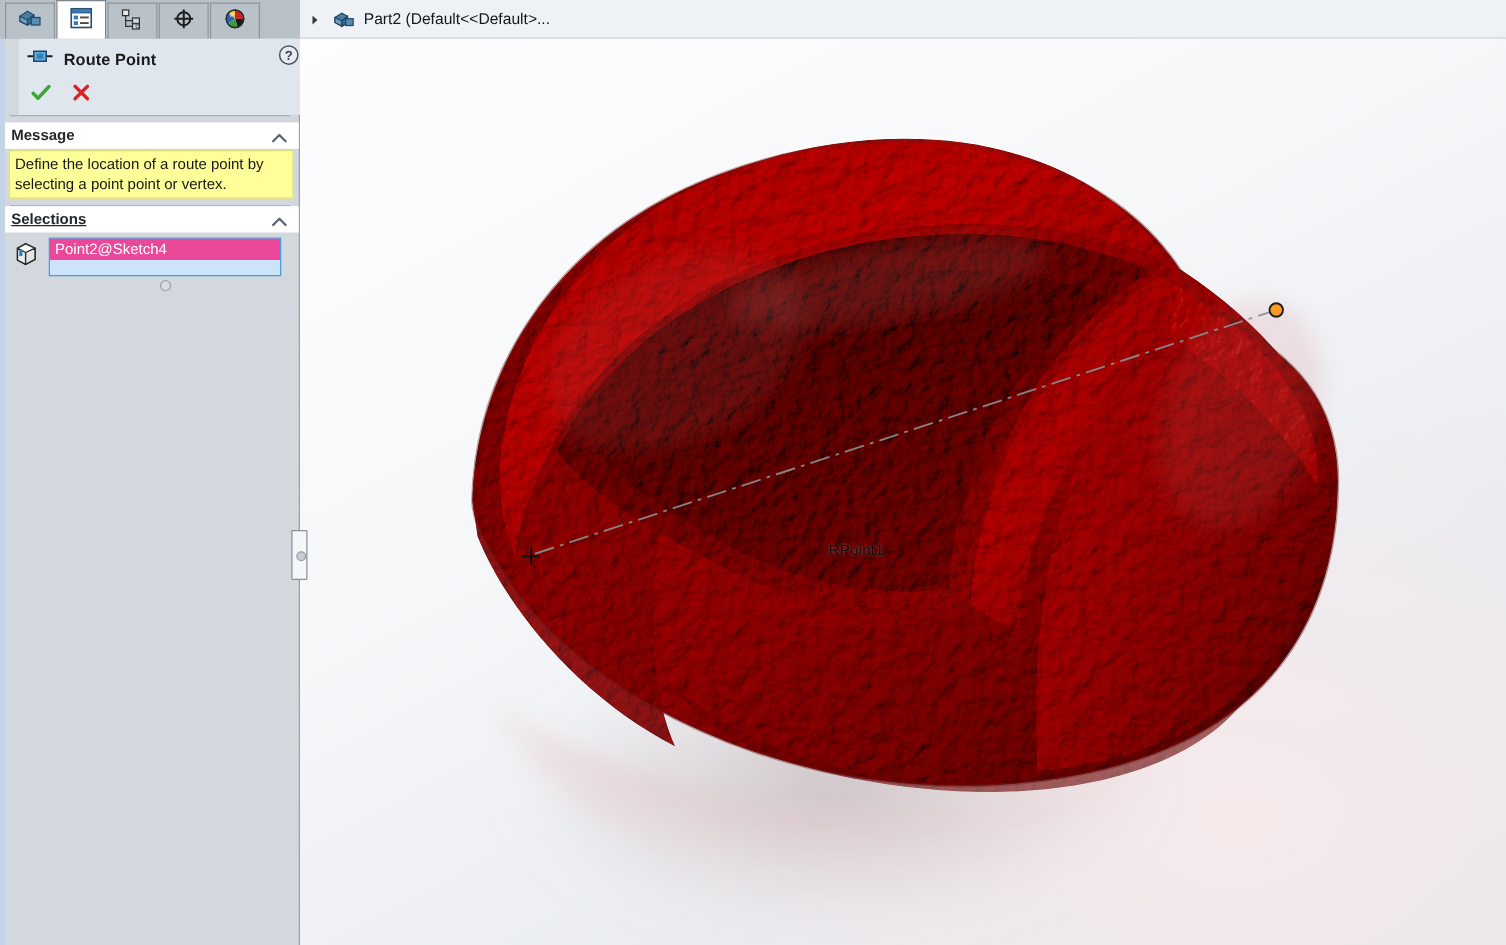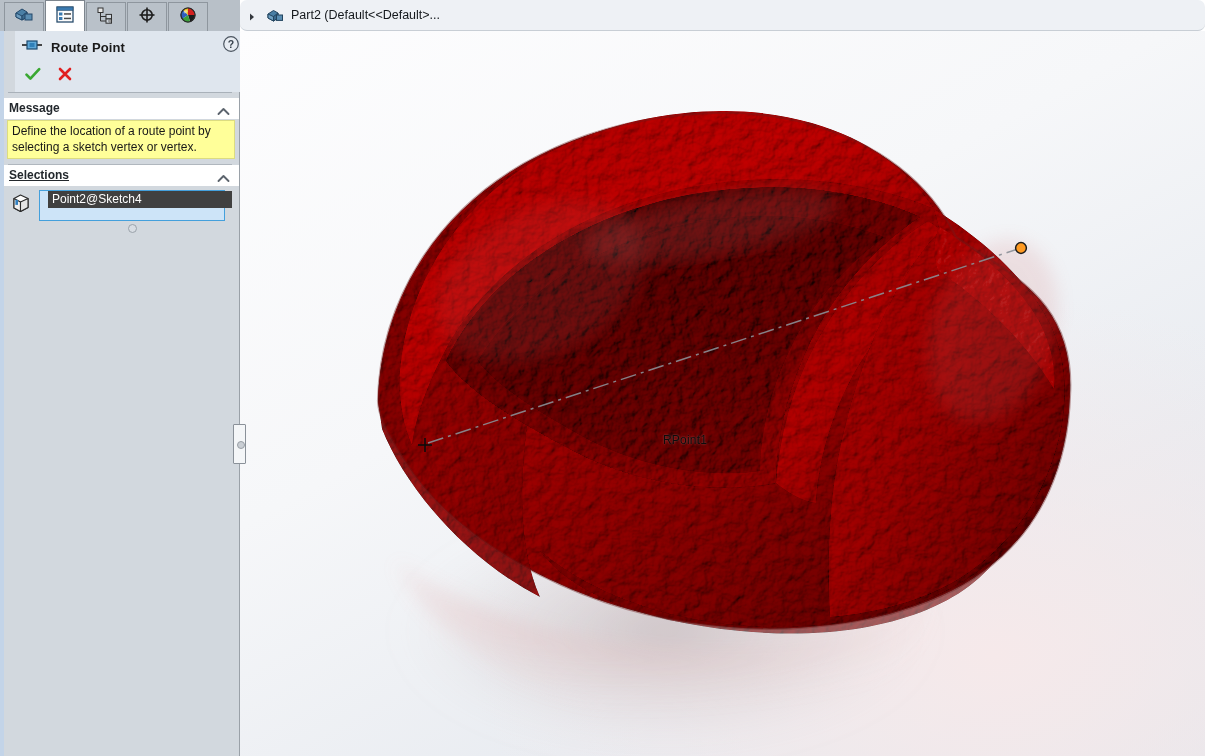--- a/index.html
+++ b/index.html
@@ -177,24 +177,24 @@
     position: absolute;
     left: 39px; top: 190px;
     width: 186px;
     height: 31px;
     background: #cde4f8;
     border: 1px solid #44a0dc;
     box-sizing: border-box;
   }
   #selection-item {
     position: absolute;
-    left: 8px; top: 0;
+    left: 0; top: 0;
     width: 184px;
     height: 17px;
-    background: #404040;
+    background: #ec4899;
     color: #ffffff;
     font-size: 12px;
     line-height: 17px;
     padding-left: 4px;
     box-sizing: border-box;
     cursor: pointer;
   }
   #selection-handle {
     position: absolute;
     left: 128px; top: 224px;
@@ -229,21 +229,20 @@
   #breadcrumb {
     position: absolute;
     left: 240px; top: 0;
     width: 965px;
     height: 31px;
     background: #eef1f5;
     border-bottom: 1px solid #c8ced5;
     box-sizing: border-box;
     display: flex;
     align-items: center;
-    border-radius: 7px;
   }
   #bc-arrow {
     margin-left: 6px;
     width: 12px; height: 12px;
     cursor: pointer;
   }
   #bc-part-icon {
     margin-left: 8px;
     width: 19px; height: 17px;
   }
@@ -391,21 +390,21 @@
 
     <div class="section-head" style="top:98px;">
       <span class="sh-label">Message</span>
       <span class="sh-chevron">
         <svg width="13" height="11" viewBox="0 0 13 11">
           <path d="M1.5 8 L6.5 3 L11.5 8" fill="none" stroke="#5c646d" stroke-width="1.9" stroke-linecap="round" stroke-linejoin="round"></path>
         </svg>
       </span>
     </div>
 
-    <div id="message-box">Define the location of a route point by selecting a sketch vertex or vertex.</div>
+    <div id="message-box">Define the location of a route point by selecting a point point or vertex.</div>
     <div class="section-rule" style="top:164px;"></div>
 
     <div class="section-head" style="top:165px;">
       <span class="sh-label"><u>Selections</u></span>
       <span class="sh-chevron">
         <svg width="13" height="11" viewBox="0 0 13 11">
           <path d="M1.5 8 L6.5 3 L11.5 8" fill="none" stroke="#5c646d" stroke-width="1.9" stroke-linecap="round" stroke-linejoin="round"></path>
         </svg>
       </span>
     </div>

